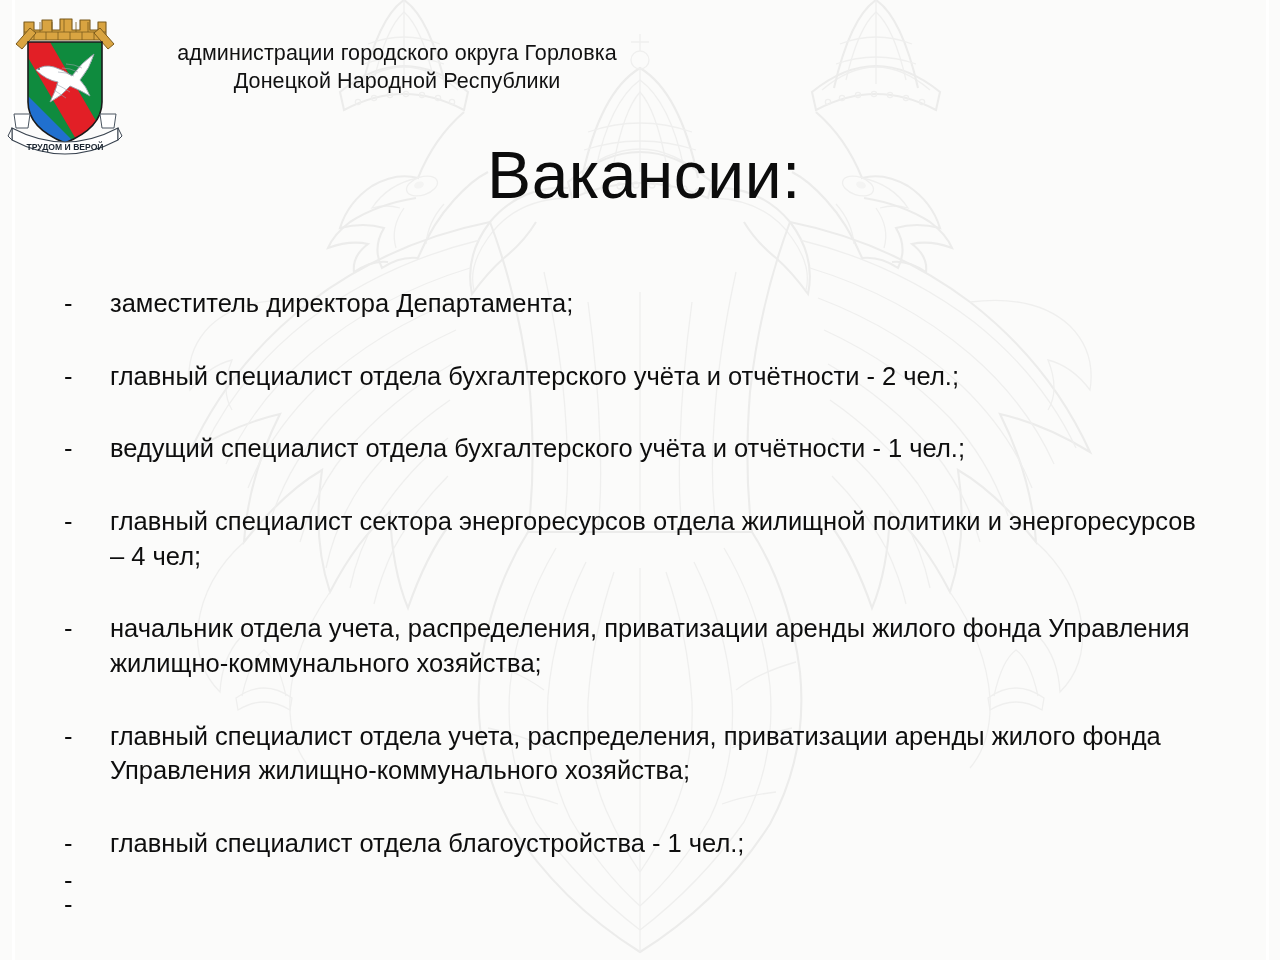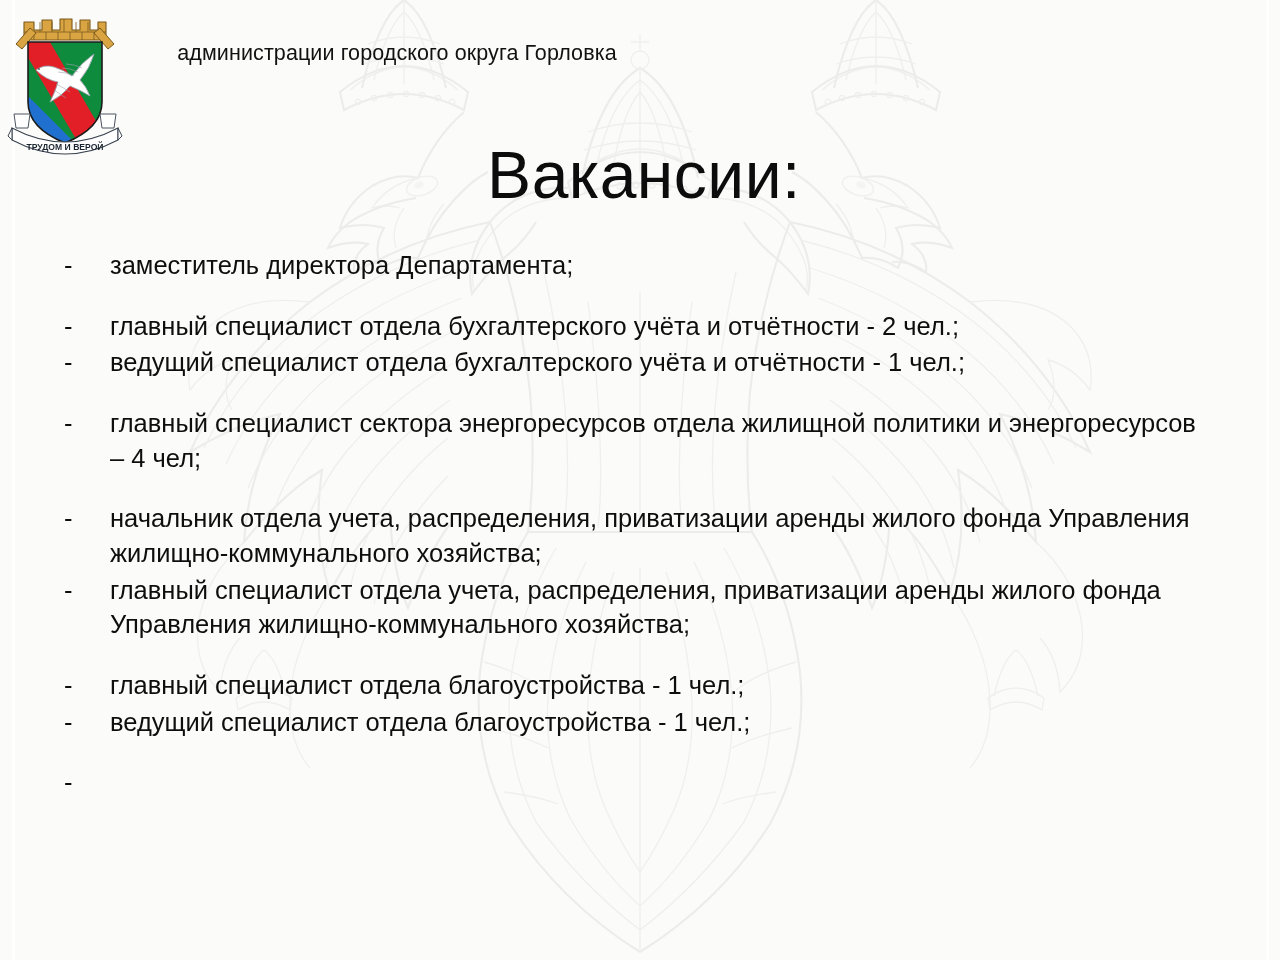--- a/index.html
+++ b/index.html
@@ -114,20 +114,21 @@
     left: 64px;
     top: 0;
     width: 18px;
     font-size: 25.5px;
     line-height: 1.36;
     color: #0e0e0e;
   }
   .item .txt {
     display: block;
     max-width: 1090px;
+    margin-top: 38px;
   }
 </style>
 </head>
 <body>
 
 <div id="slide">
 
   <div id="watermark">
     <svg viewBox="0 0 1040 1010" xmlns="http://www.w3.org/2000/svg" aria-hidden="true">
       <g transform="translate(520,0)">
@@ -337,20 +338,21 @@
         <g>
           <path d="M6,118 Q59,146 112,118 L112,130 Q59,158 6,130 Z" fill="#ffffff" stroke="#3a4450" stroke-width="1.1"></path>
           <path d="M6,118 L2,126 L6,130 Z M112,118 L116,126 L112,130 Z" fill="#ffffff" stroke="#3a4450" stroke-width="1"></path>
           <text x="59" y="140" text-anchor="middle" font-family="'Liberation Sans', sans-serif" font-size="8.6" font-weight="bold" fill="#1b2530">ТРУДОМ И ВЕРОЙ</text>
         </g>
       </svg>
     </div>
 
     <div id="org-title">
       <span class="line">администрации городского округа Горловка</span>
+      <span class="line">Донецкой Народной Республики</span>
     </div>
   </div>
 
   <div id="slide-title">Вакансии:</div>
 
   <div id="vacancy-list">
 
     <div class="group">
       <div class="item">
         <span class="dash">-</span>
@@ -387,21 +389,20 @@
       </div>
     </div>
 
     <div class="group">
       <div class="item">
         <span class="dash">-</span>
         <span class="txt">главный специалист отдела благоустройства - 1 чел.;</span>
       </div>
       <div class="item">
         <span class="dash">-</span>
-        <span class="txt">ведущий специалист отдела благоустройства - 1 чел.;</span>
       </div>
     </div>
 
     <div class="group">
       <div class="item">
         <span class="dash">-</span>
       </div>
     </div>
 
   </div>

